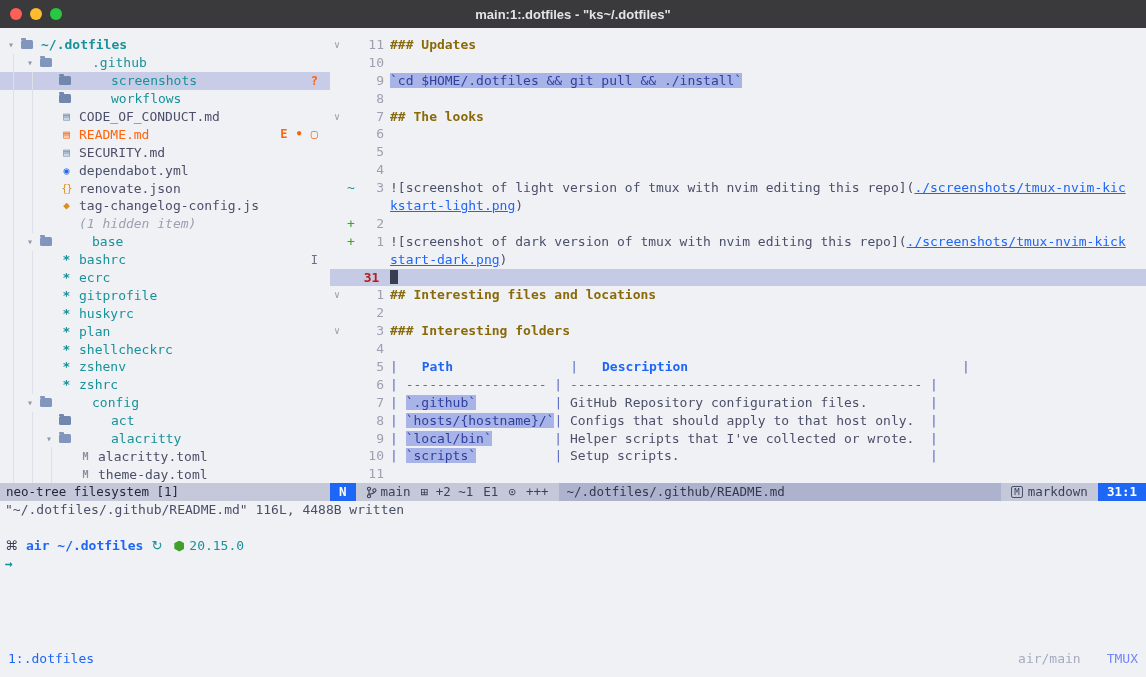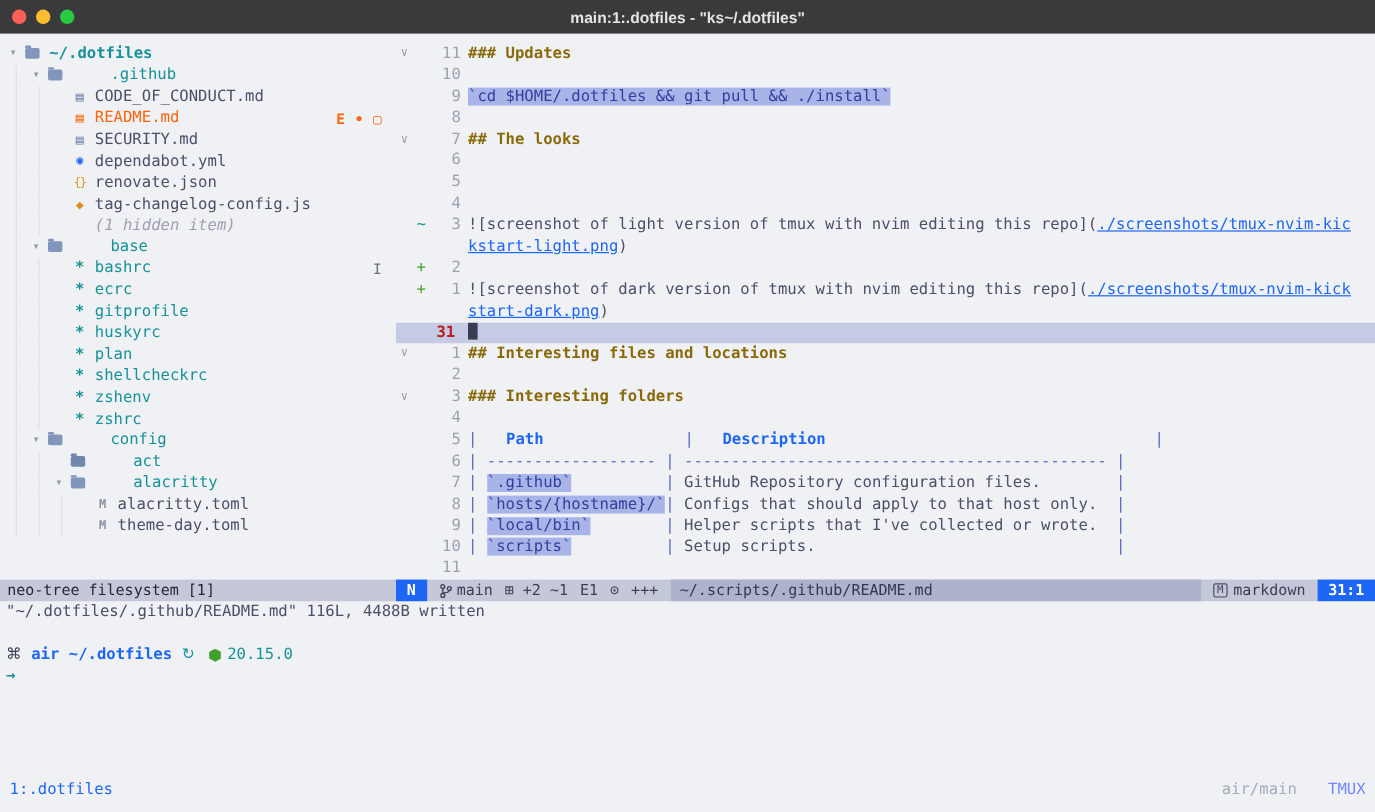--- a/index.html
+++ b/index.html
@@ -116,20 +116,37 @@
             <div class="srow">
               <span class="expander">▾</span>
               <span class="ic-folder-open"></span>
               <span class="slabel st-root">~/.dotfiles</span>
             </div>
             <div class="srow">
               <span class="guide"></span>
               <span class="expander">▾</span>
               <span class="ic-folder-open"></span>
               <span class="slabel st-dir">.github</span>
+            </div>
+            <div class="srow selected">
+              <span class="guide"></span>
+              <span class="guide"></span>
+              <span class="expander"></span>
+              <span class="ic-folder"></span>
+              <span class="slabel st-dir">screenshots</span>
+              <span class="badges">
+                <span class="badge b-peach">?</span>
+              </span>
+            </div>
+            <div class="srow">
+              <span class="guide"></span>
+              <span class="guide"></span>
+              <span class="expander"></span>
+              <span class="ic-folder"></span>
+              <span class="slabel st-dir">workflows</span>
             </div>
             <div class="srow">
               <span class="guide"></span>
               <span class="guide"></span>
               <span class="expander"></span>
               <span class="ic ic-md">▤</span>
               <span class="slabel st-plain">CODE_OF_CONDUCT.md</span>
             </div>
             <div class="srow">
               <span class="guide"></span>
@@ -322,21 +339,21 @@
             <circle cx="3" cy="10.2" r="1.6" fill="none" stroke="#3c3f58" stroke-width="1.1"></circle>
             <circle cx="8.4" cy="4.4" r="1.6" fill="none" stroke="#3c3f58" stroke-width="1.1"></circle>
             <path d="M3 4.4v4.2M8.4 6c0 2.4-5.4 1.4-5.4 2.6" fill="none" stroke="#3c3f58" stroke-width="1.1"></path>
           </svg>
           <span>main</span>
         </span>
         <span class="slitem">⊞ +2 ~1</span>
         <span class="slitem">E1</span>
         <span class="slitem">⊙</span>
         <span class="slitem">+++</span>
-        <span class="slpath">~/.scripts/.github/README.md</span>
+        <span class="slpath">~/.dotfiles/.github/README.md</span>
         <span class="slft">
           <span class="mdicon">M</span>
           <span>markdown</span>
         </span>
         <span class="slpos">31:1</span>
       </div>
     </div>
 
     <div class="cmdline">"~/.dotfiles/.github/README.md" 116L, 4488B written</div>
 

